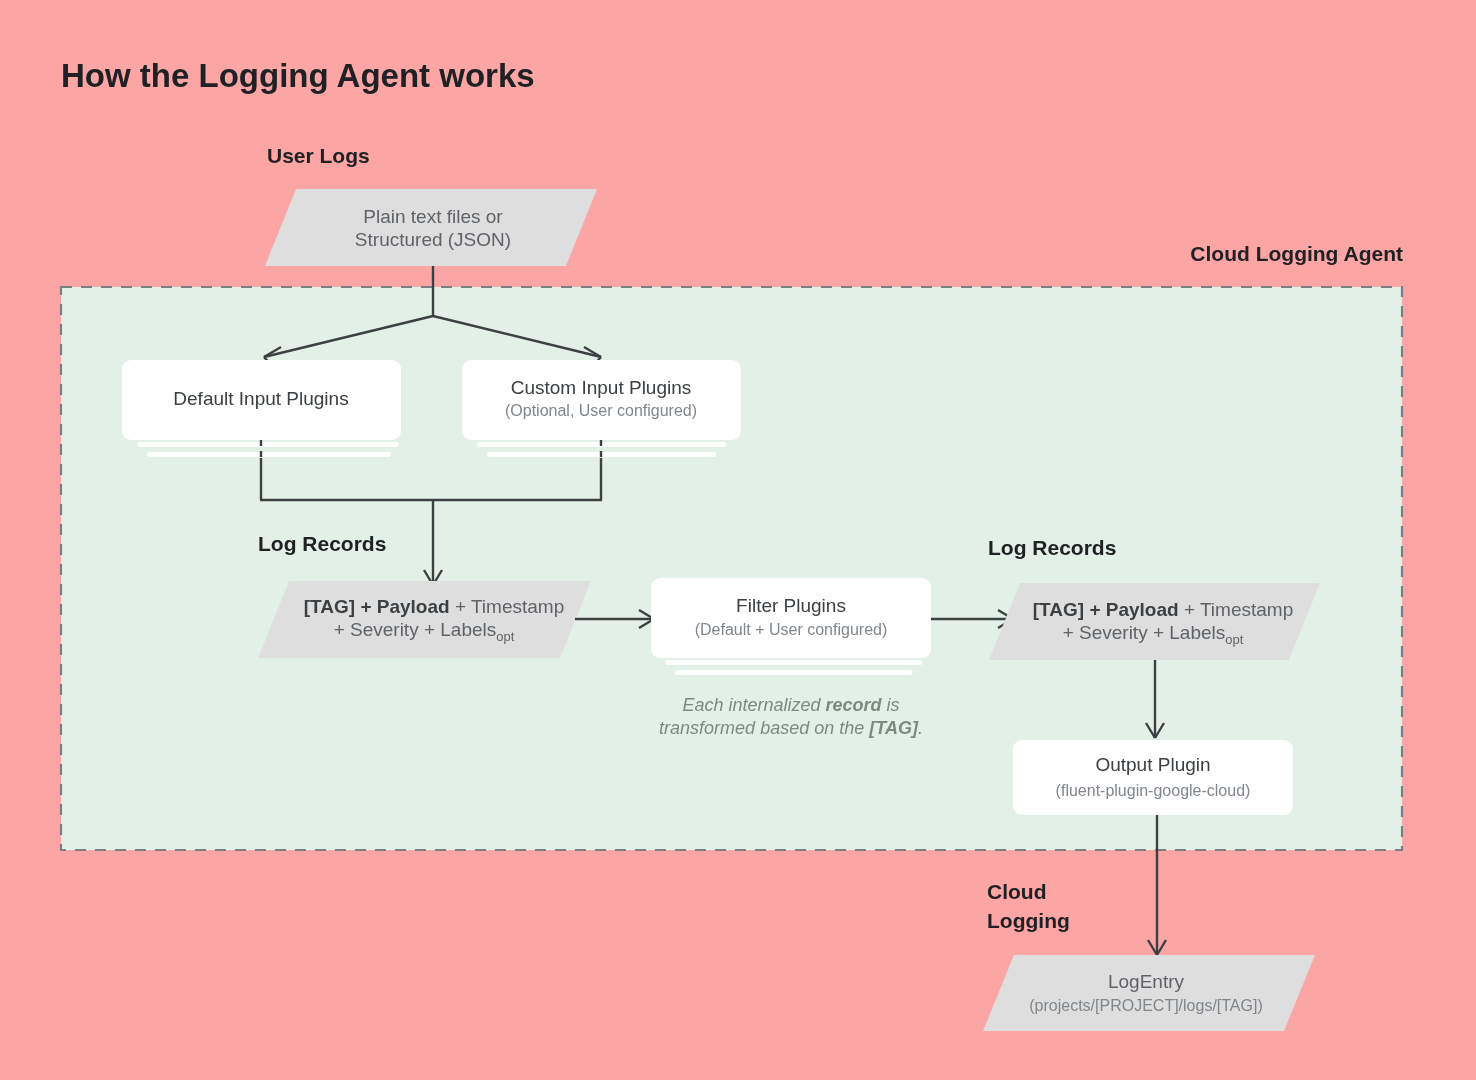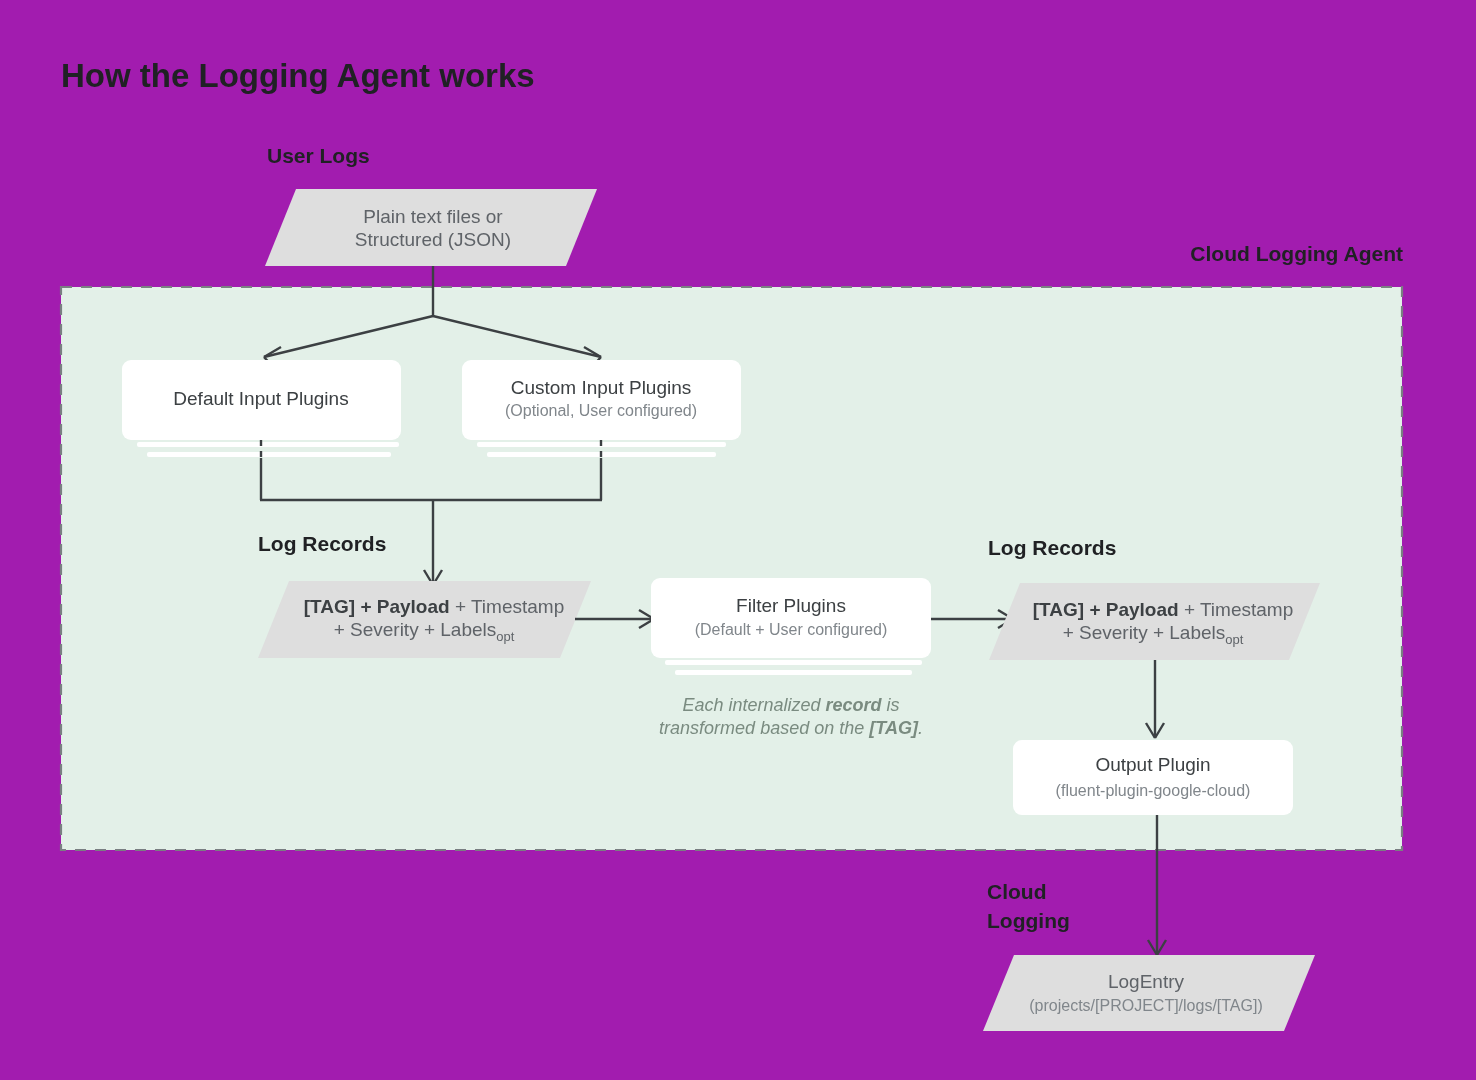--- a/index.html
+++ b/index.html
@@ -4,21 +4,21 @@
 <style>
   html, body {
     margin: 0;
     padding: 0;
     background: #ffffff;
   }
   #stage {
     position: relative;
     width: 1476px;
     height: 1080px;
-    background: #a21caf;
+    background: #fca5a5;
     overflow: hidden;
     font-family: "Liberation Sans", sans-serif;
   }
   #stage svg {
     position: absolute;
     left: 0;
     top: 0;
     width: 1476px;
     height: 1080px;
     display: block;

